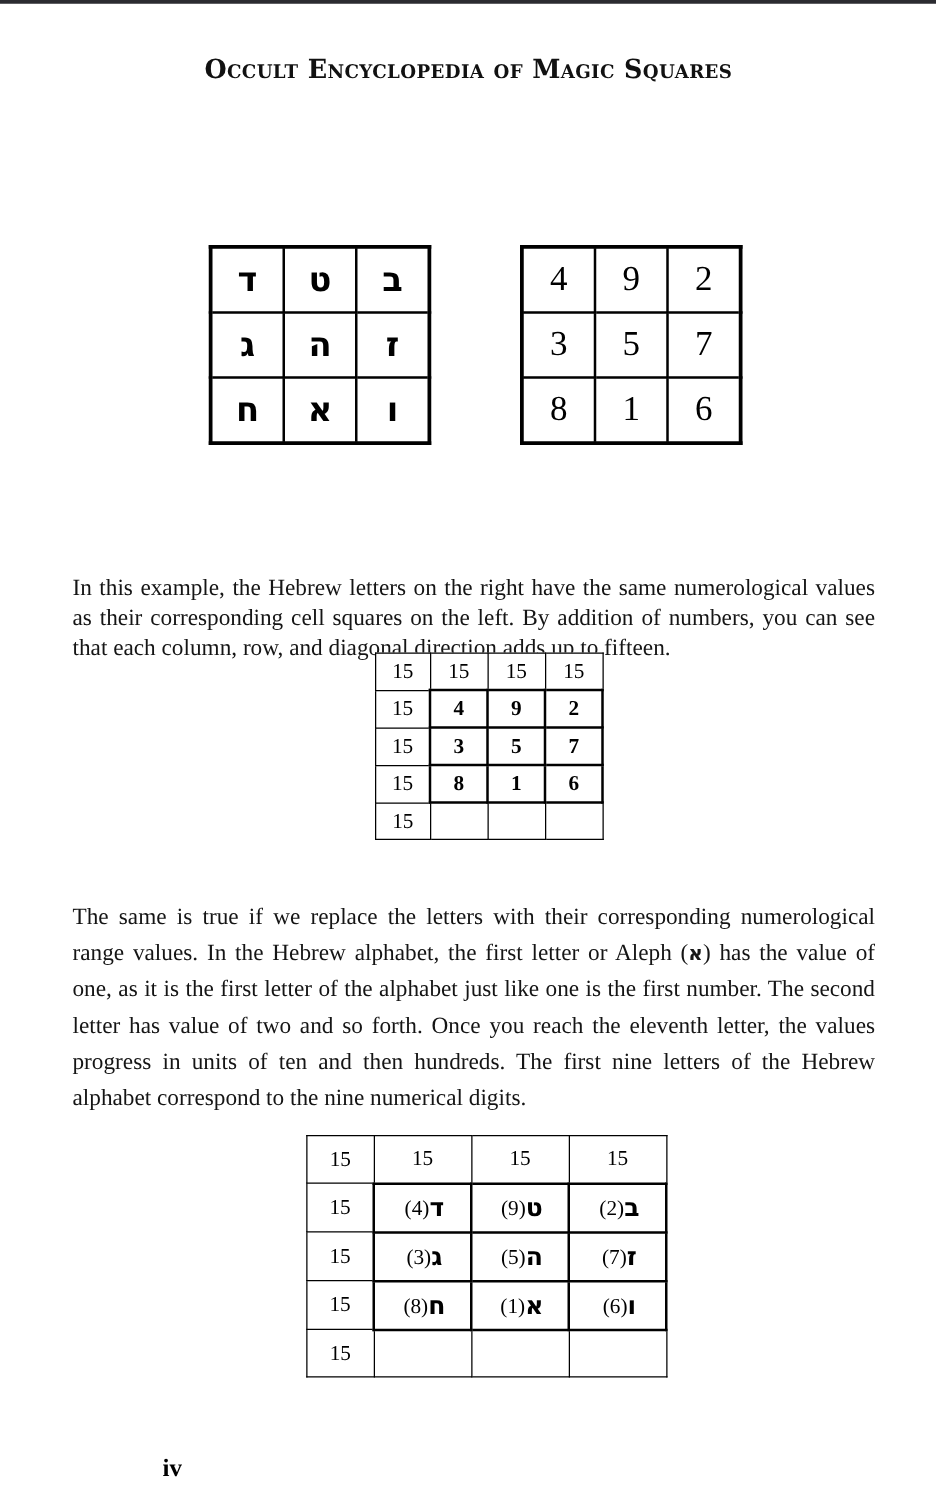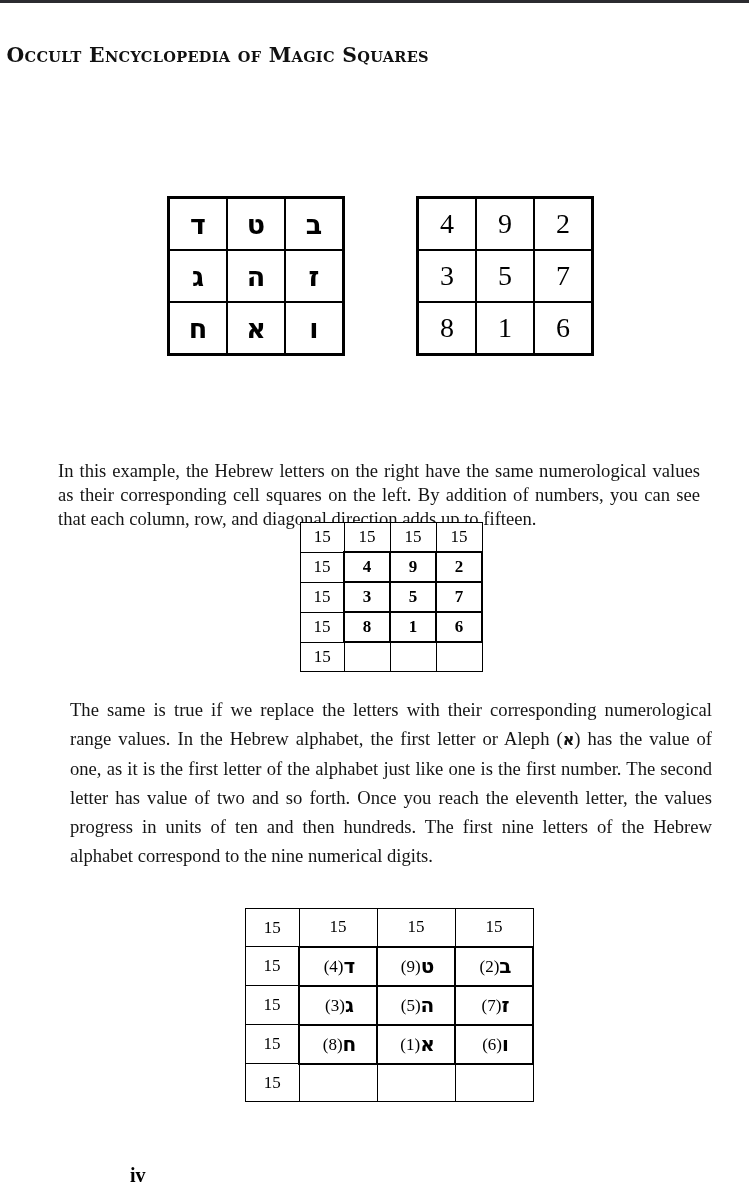--- a/index.html
+++ b/index.html
@@ -23,21 +23,21 @@
     width: 749px;
     height: 3px;
     background: #2b2b30;
   }
 
   .page-header {
     position: absolute;
     top: 42px;
     left: 0;
     width: 749px;
-    text-align: left;
+    text-align: center;
   }
   .book-title {
     font-family: "DejaVu Serif", "Liberation Serif", serif;
     font-size: 21px;
     font-weight: 600;
     letter-spacing: 0.3px;
     font-variant: small-caps;
     color: #111111;
     transform: scaleX(0.97);
     display: inline-block;
@@ -86,21 +86,21 @@
   
   .para {
     position: absolute;
     left: 58px;
     width: 642px;
     text-align: justify;
     font-size: 18.6px;
     color: #151515;
   }
   .para.p1 { top: 440px; line-height: 24px; }
-  .para.p2 { top: 676px; line-height: 29px; margin-left: 12px; }
+  .para.p2 { top: 700px; line-height: 29px; }
   .para .aleph-inline {
     font-family: "DejaVu Sans", sans-serif;
     font-weight: 700;
     font-size: 16px;
   }
 
   
   .sum-table {
     position: absolute;
     top: 522px;

